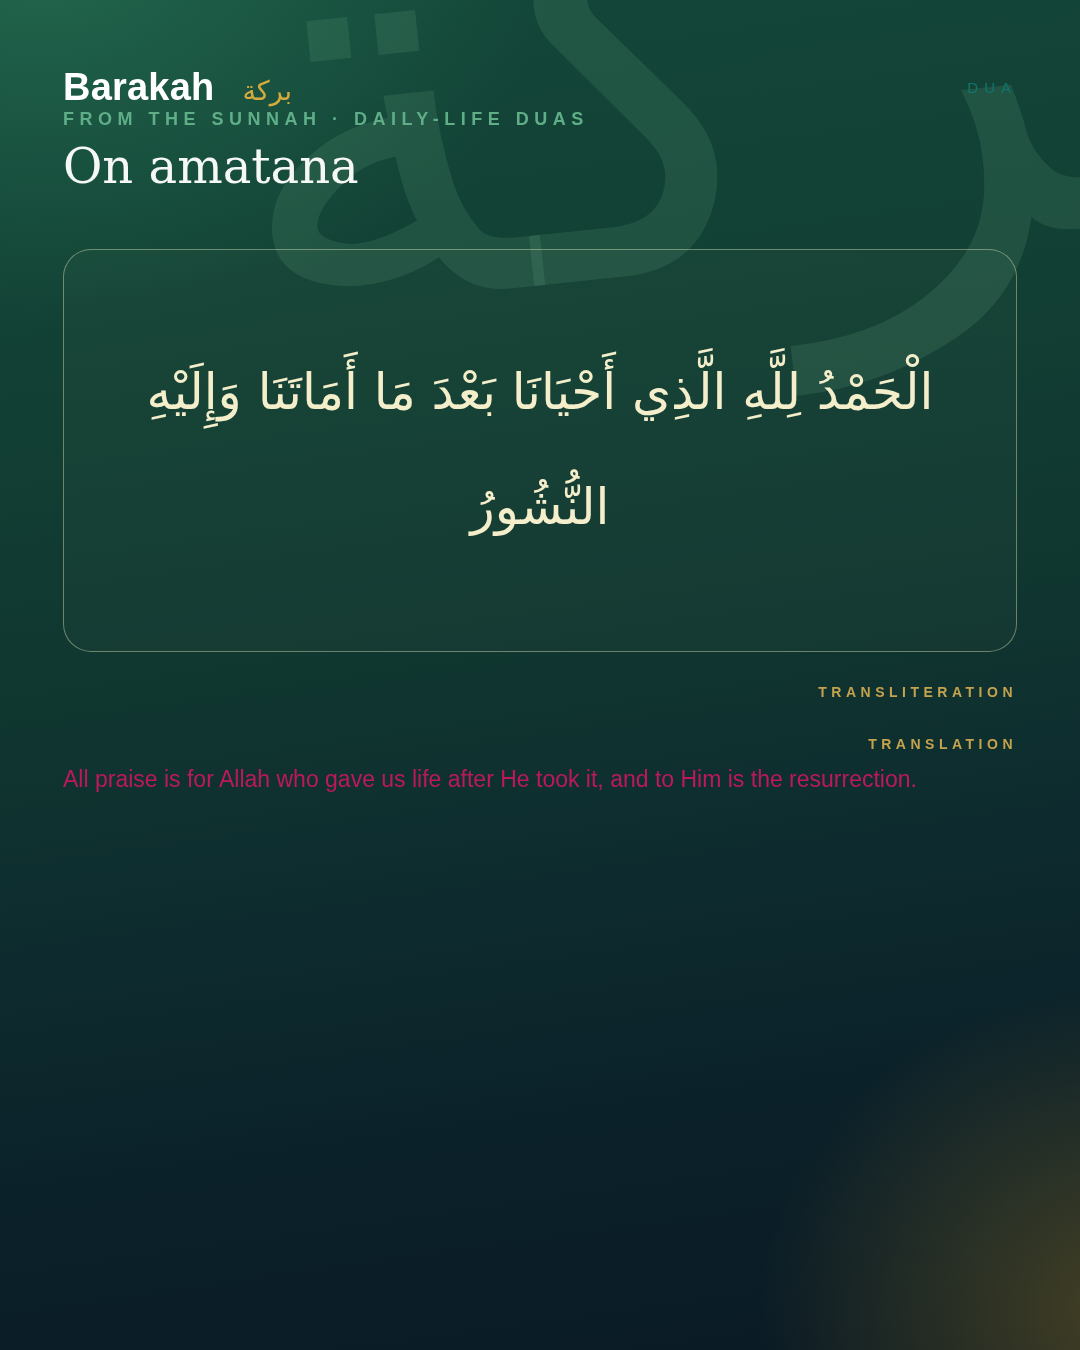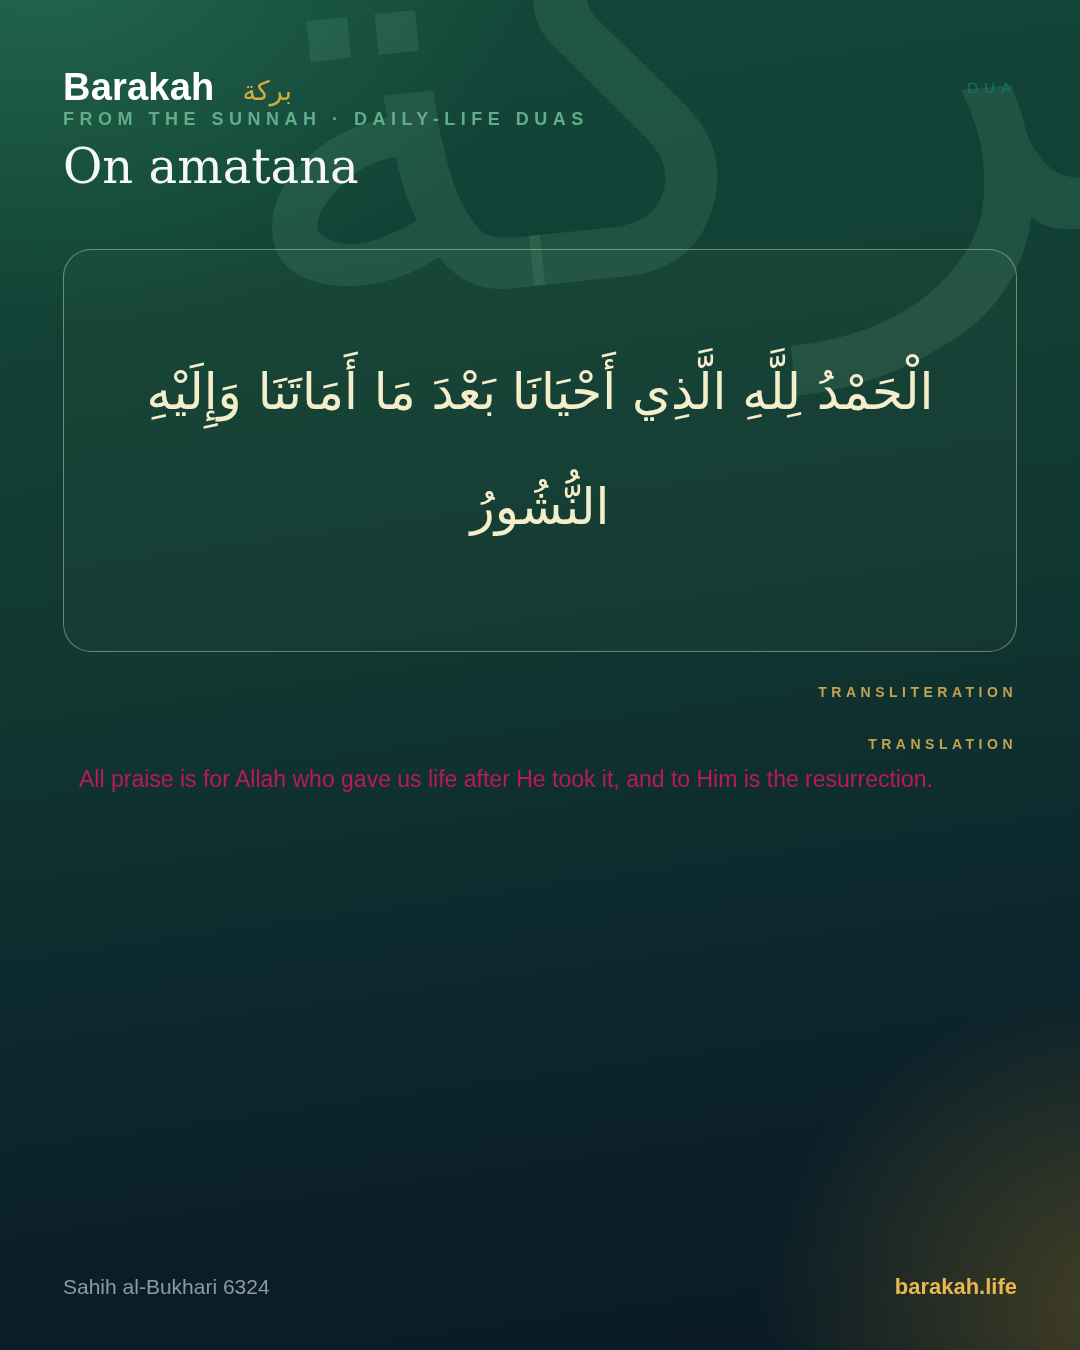--- a/index.html
+++ b/index.html
@@ -115,21 +115,21 @@
     text-align: right;
   }
   .transliteration-section { margin-top: 32px; }
   .transliteration-text {
     margin-top: 14px;
     font-style: italic;
     font-size: 25px;
     letter-spacing: 0.3px;
     color: #dde6e1;
   }
-  .translation-section { margin-top: 36px; margin-left: 16px; }
+  .translation-section { margin-top: 36px; }
   .translation-text {
     margin-top: 14px;
     font-size: 23px;
     color: #be185d;
   }
 
   
   .footer-row {
     position: absolute;
     left: 63px;
@@ -176,18 +176,14 @@
 
   <div class="transliteration-section">
     <div class="section-label">TRANSLITERATION</div>
   </div>
 
   <div class="translation-section">
     <div class="section-label">TRANSLATION</div>
     <div class="translation-text">All praise is for Allah who gave us life after He took it, and to Him is the resurrection.</div>
   </div>
 
-  <div class="footer-row">
-    <span class="footer-source">Sahih al-Bukhari 6324</span>
-    <a class="footer-site" href="#">barakah.life</a>
-  </div>
 
 </div>
 
 </body></html>

